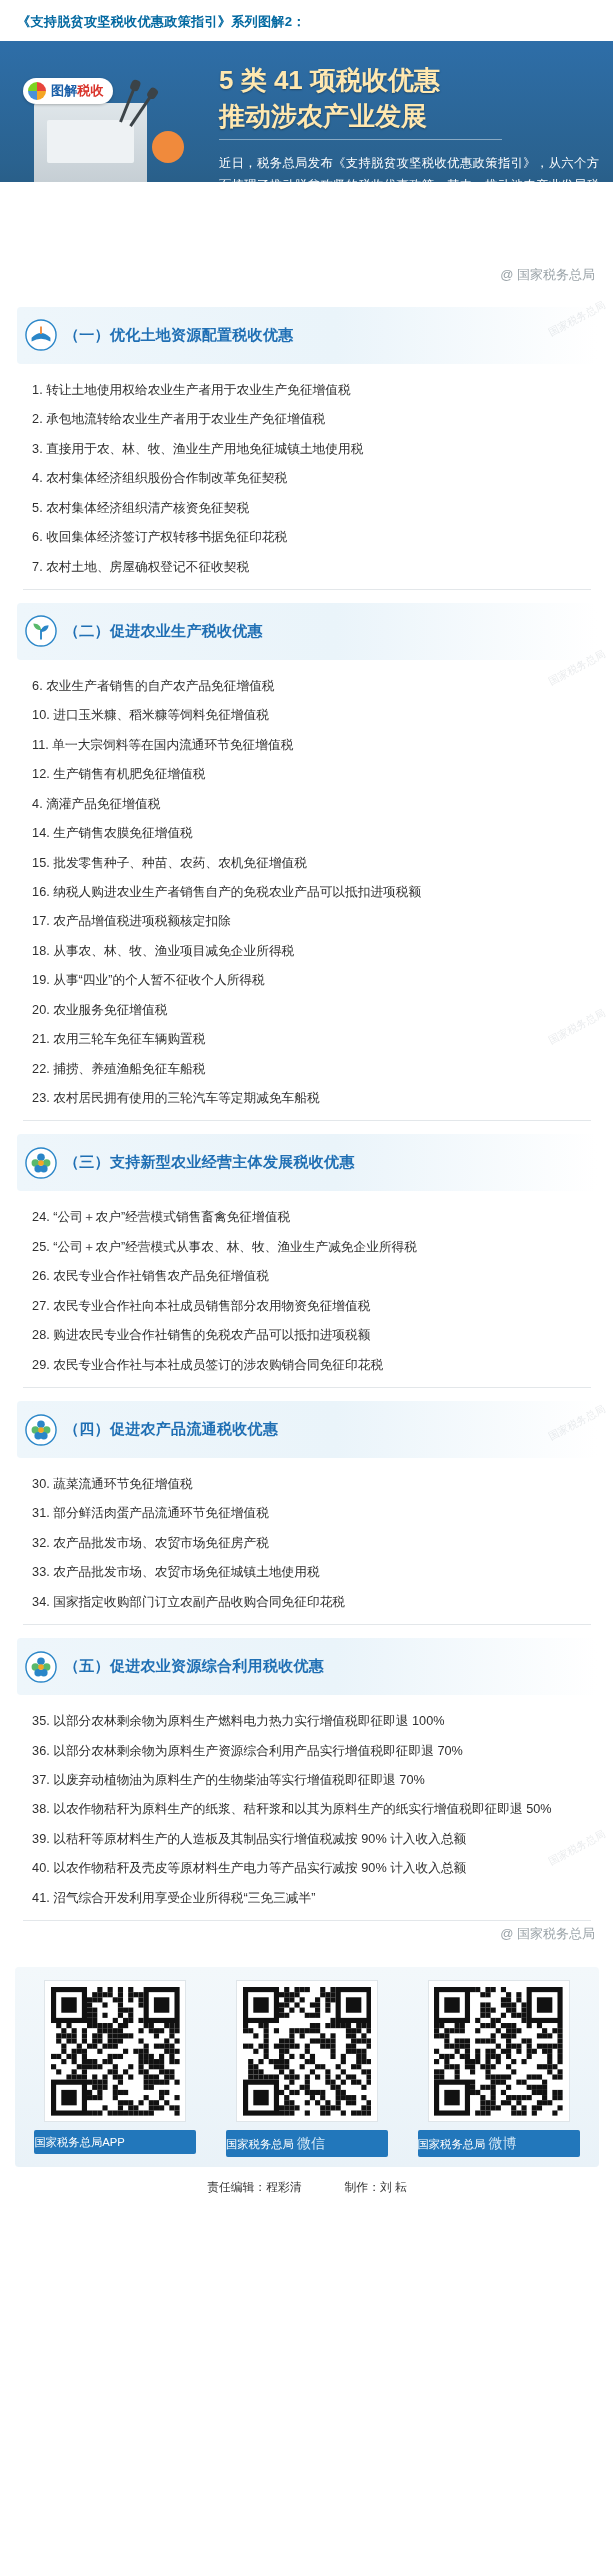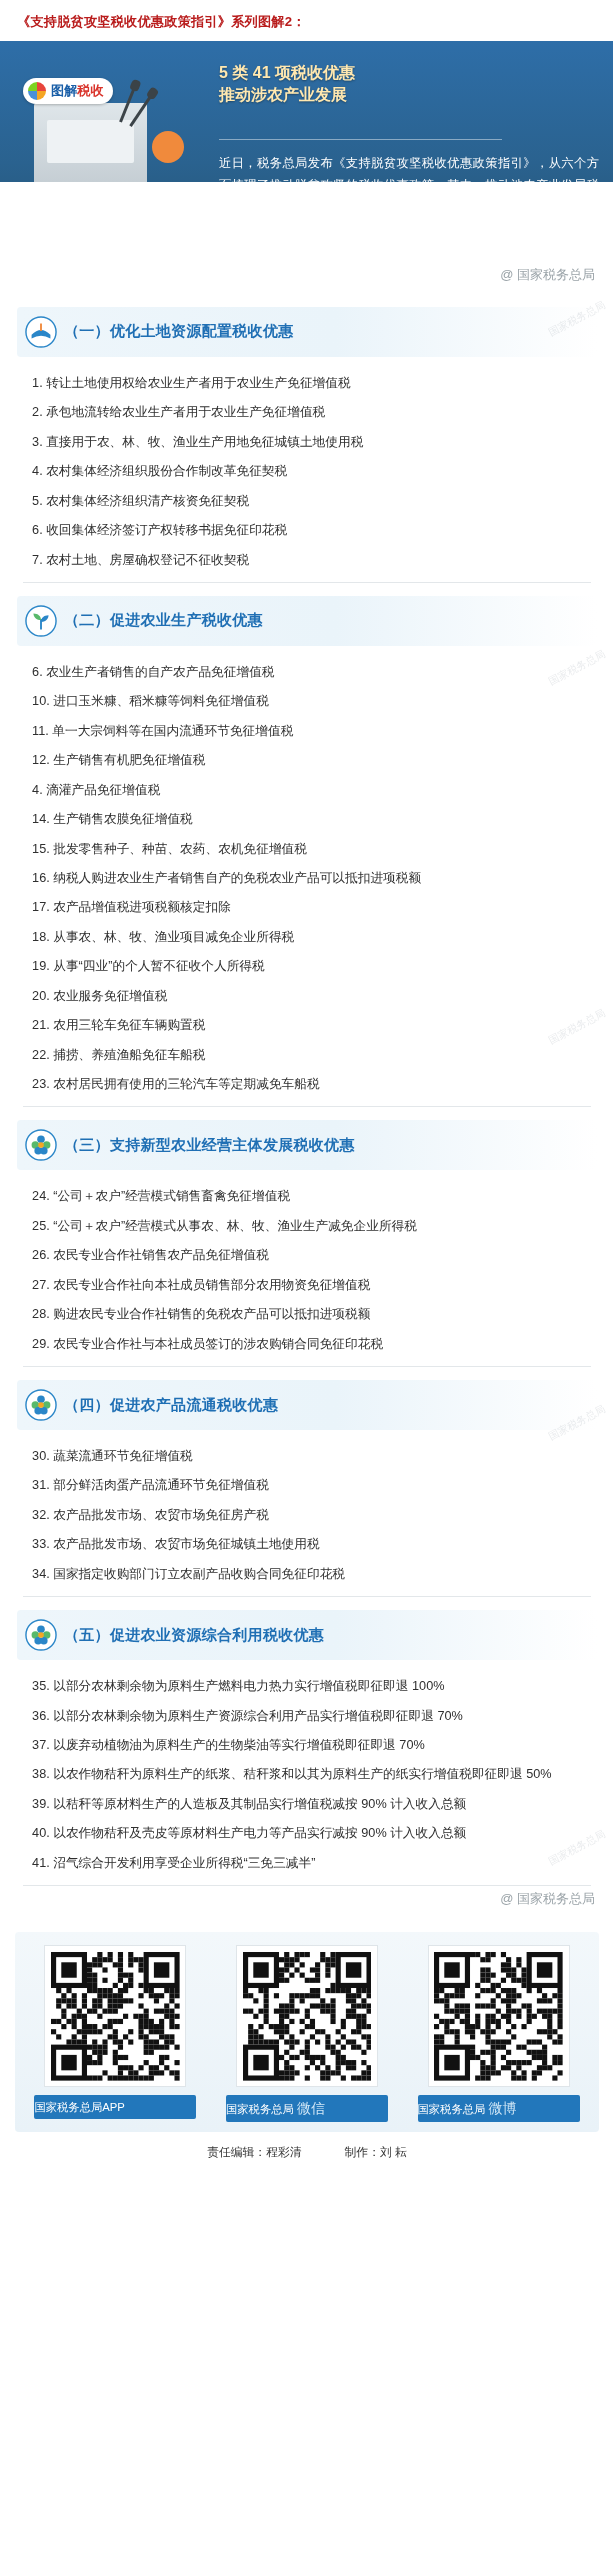--- a/index.html
+++ b/index.html
@@ -8,21 +8,21 @@
     font-family: "Liberation Sans", sans-serif;
     background: #ffffff;
     color: #2b2b2b;
   }
   .page { width: 614px; position: relative; overflow: hidden; }
 
   
   .topbar {
     padding: 13.2px 17px 9.4px 17px;
     font-size: 13.2px;
-    color: #b91c1c;
+    color: #0369a1;
     font-weight: bold;
     letter-spacing: 0.2px;
   }
   .hero {
     position: relative;
     background: linear-gradient(180deg,#2e6ea8 0%, #2a628f 55%, #24516f 100%);
     padding: 0;
     height: 222px;
     overflow: hidden;
   }
@@ -69,21 +69,21 @@
   .logo-mark{
     width: 18px; height: 18px; border-radius: 50%;
     background: conic-gradient(#e8453c 0turn 0.25turn, #f5a623 .25turn .5turn, #4a90d9 .5turn .75turn, #7ed321 .75turn 1turn);
   }
   .logo-text { font-size: 13.2px; font-weight: bold; color:#1a5fa8; }
   .logo-text em { font-style: normal; color:#d9342b; }
 
   .hero-title {
     position: absolute; left: 219px; top: 21px; right: 13.2px;
     color: #ffe8b0;
-    font-size: 16px;
+    font-size: 26px;
     font-weight: bold;
     line-height: 1.42;
     text-shadow: 0 0.9px 1.9px rgba(0,0,0,.35);
   }
   .hero-title .l2 { color: #ffe8b0; }
   .hero-rule {
     position:absolute; left:219px; top:98px; width:283px; height:1.9px;
     background: rgba(255,255,255,.45);
   }
   .hero-para {
@@ -100,21 +100,21 @@
     padding: 3.8px 19px 9.4px 0;
   }
 
   
   .section { padding: 0 17px; }
   .sec-head {
     display: flex; align-items: center;
     margin: 13.2px 0 9.4px 0;
     background: linear-gradient(90deg,#eef6fb 0%, #eaf4fa 55%, #ffffff 100%);
     border-radius: 3.8px;
-    height: 50px;
+    height: 57px;
   }
   .sec-icon {
     width: 47px; height: 47px; flex: 0 0 47px;
     display: flex; align-items: center; justify-content: center;
   }
   .sec-icon svg { display:block; }
   .sec-title {
     color: #1f6fb4;
     font-size: 15px;
     font-weight: bold;

